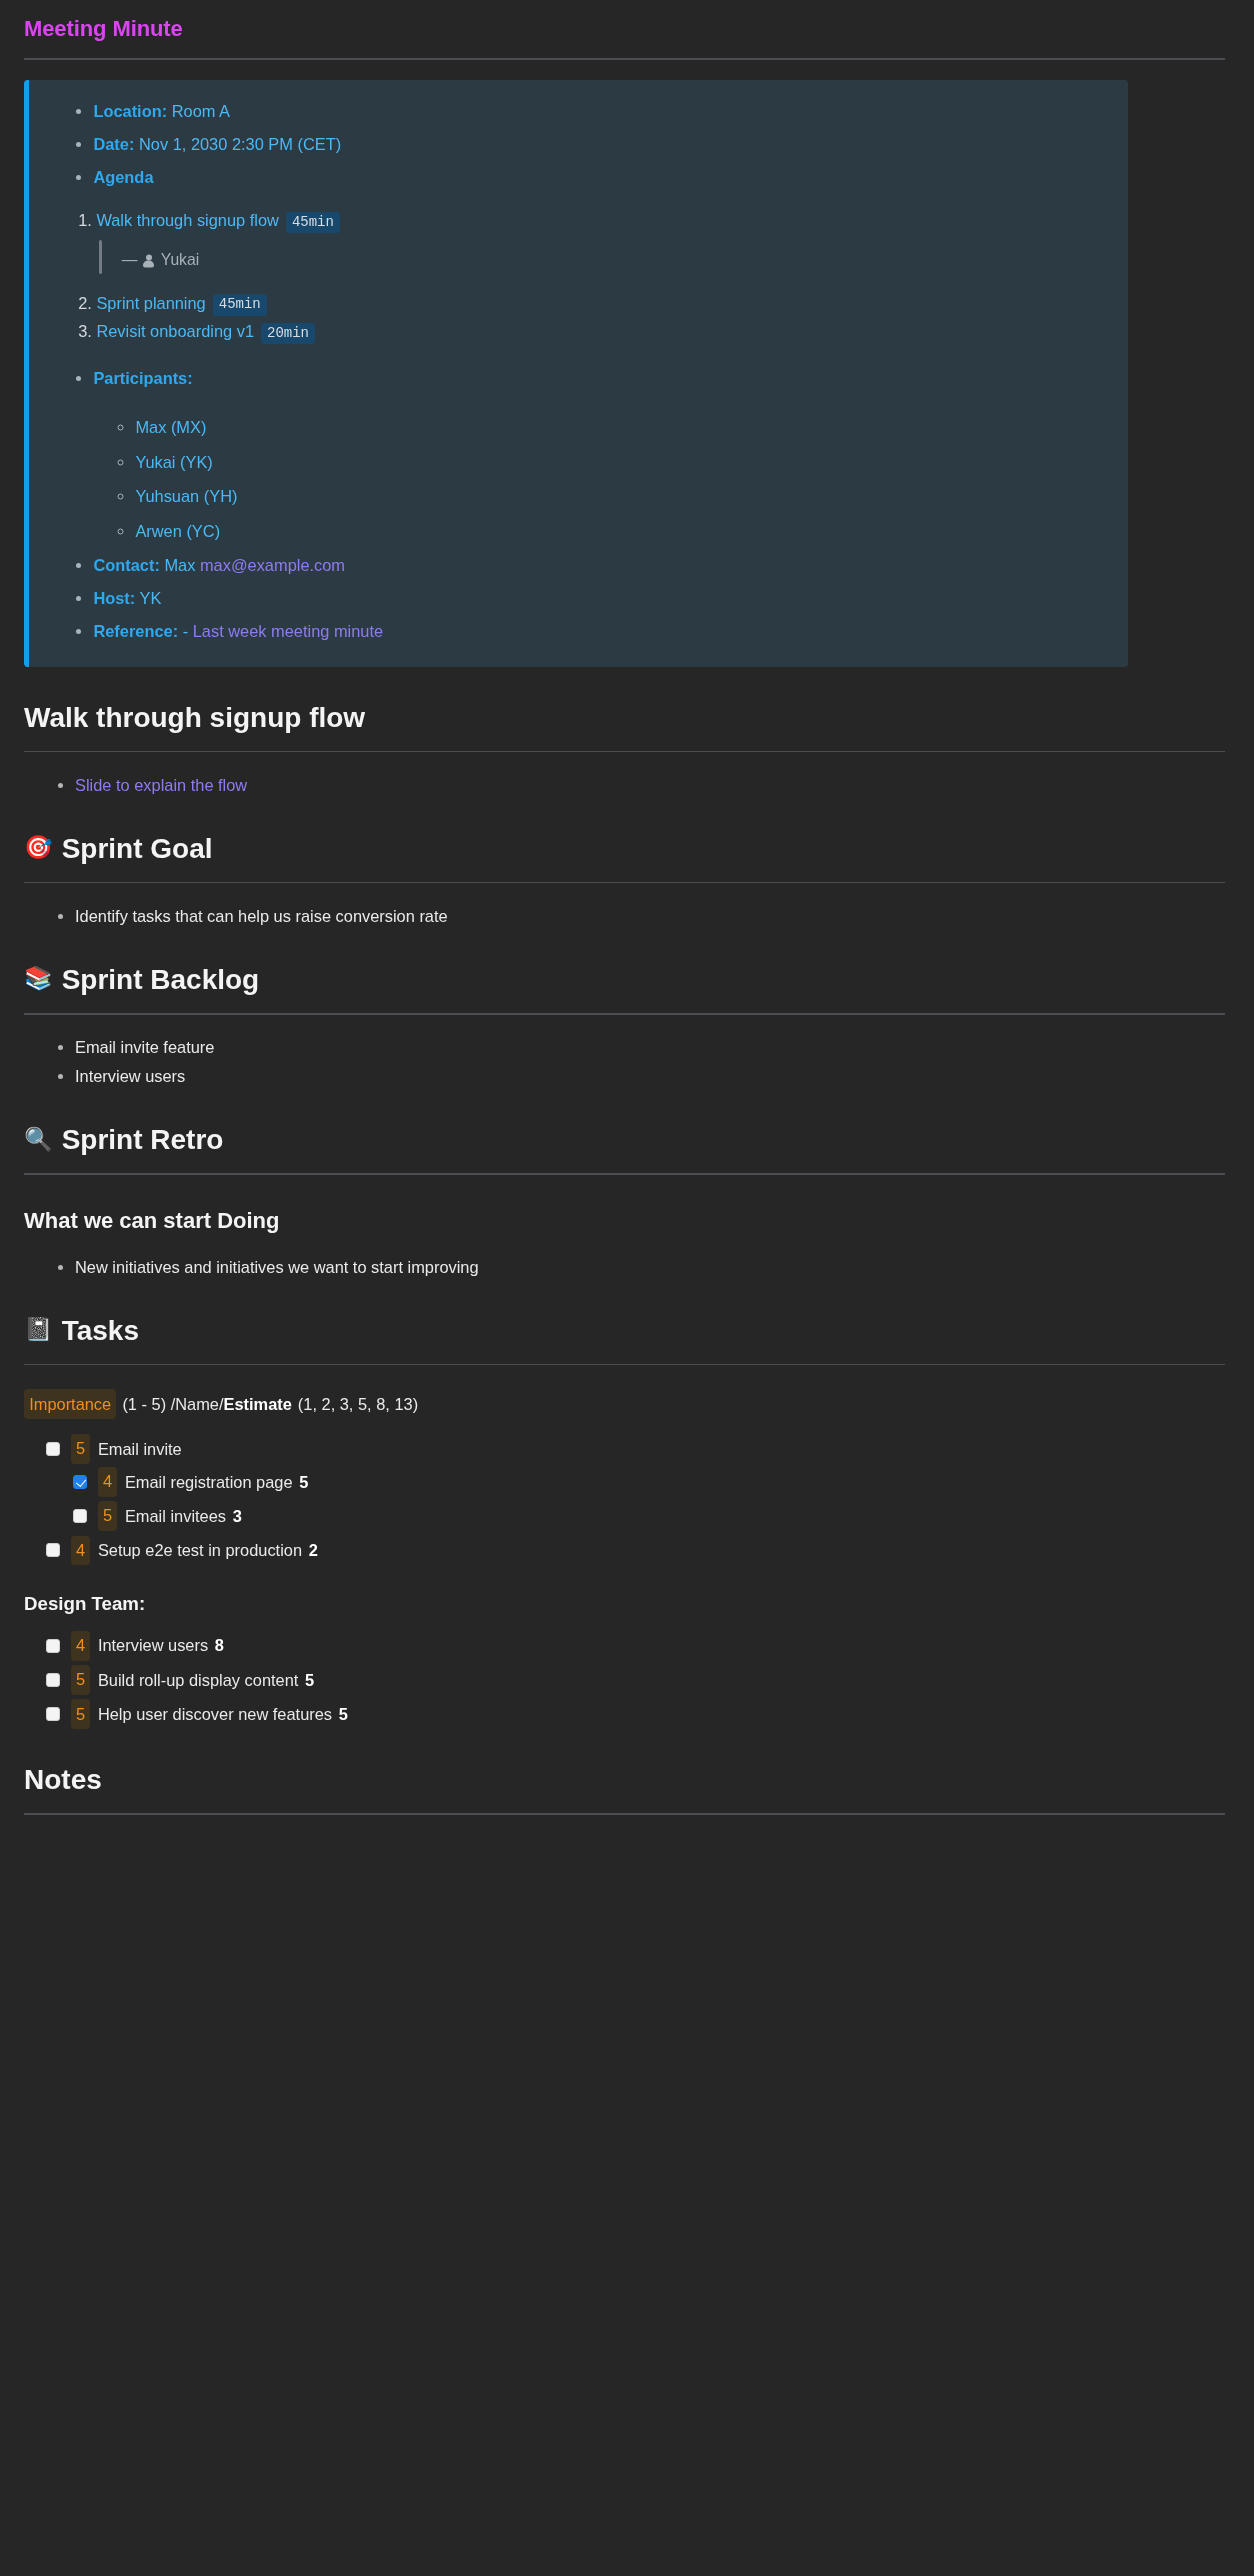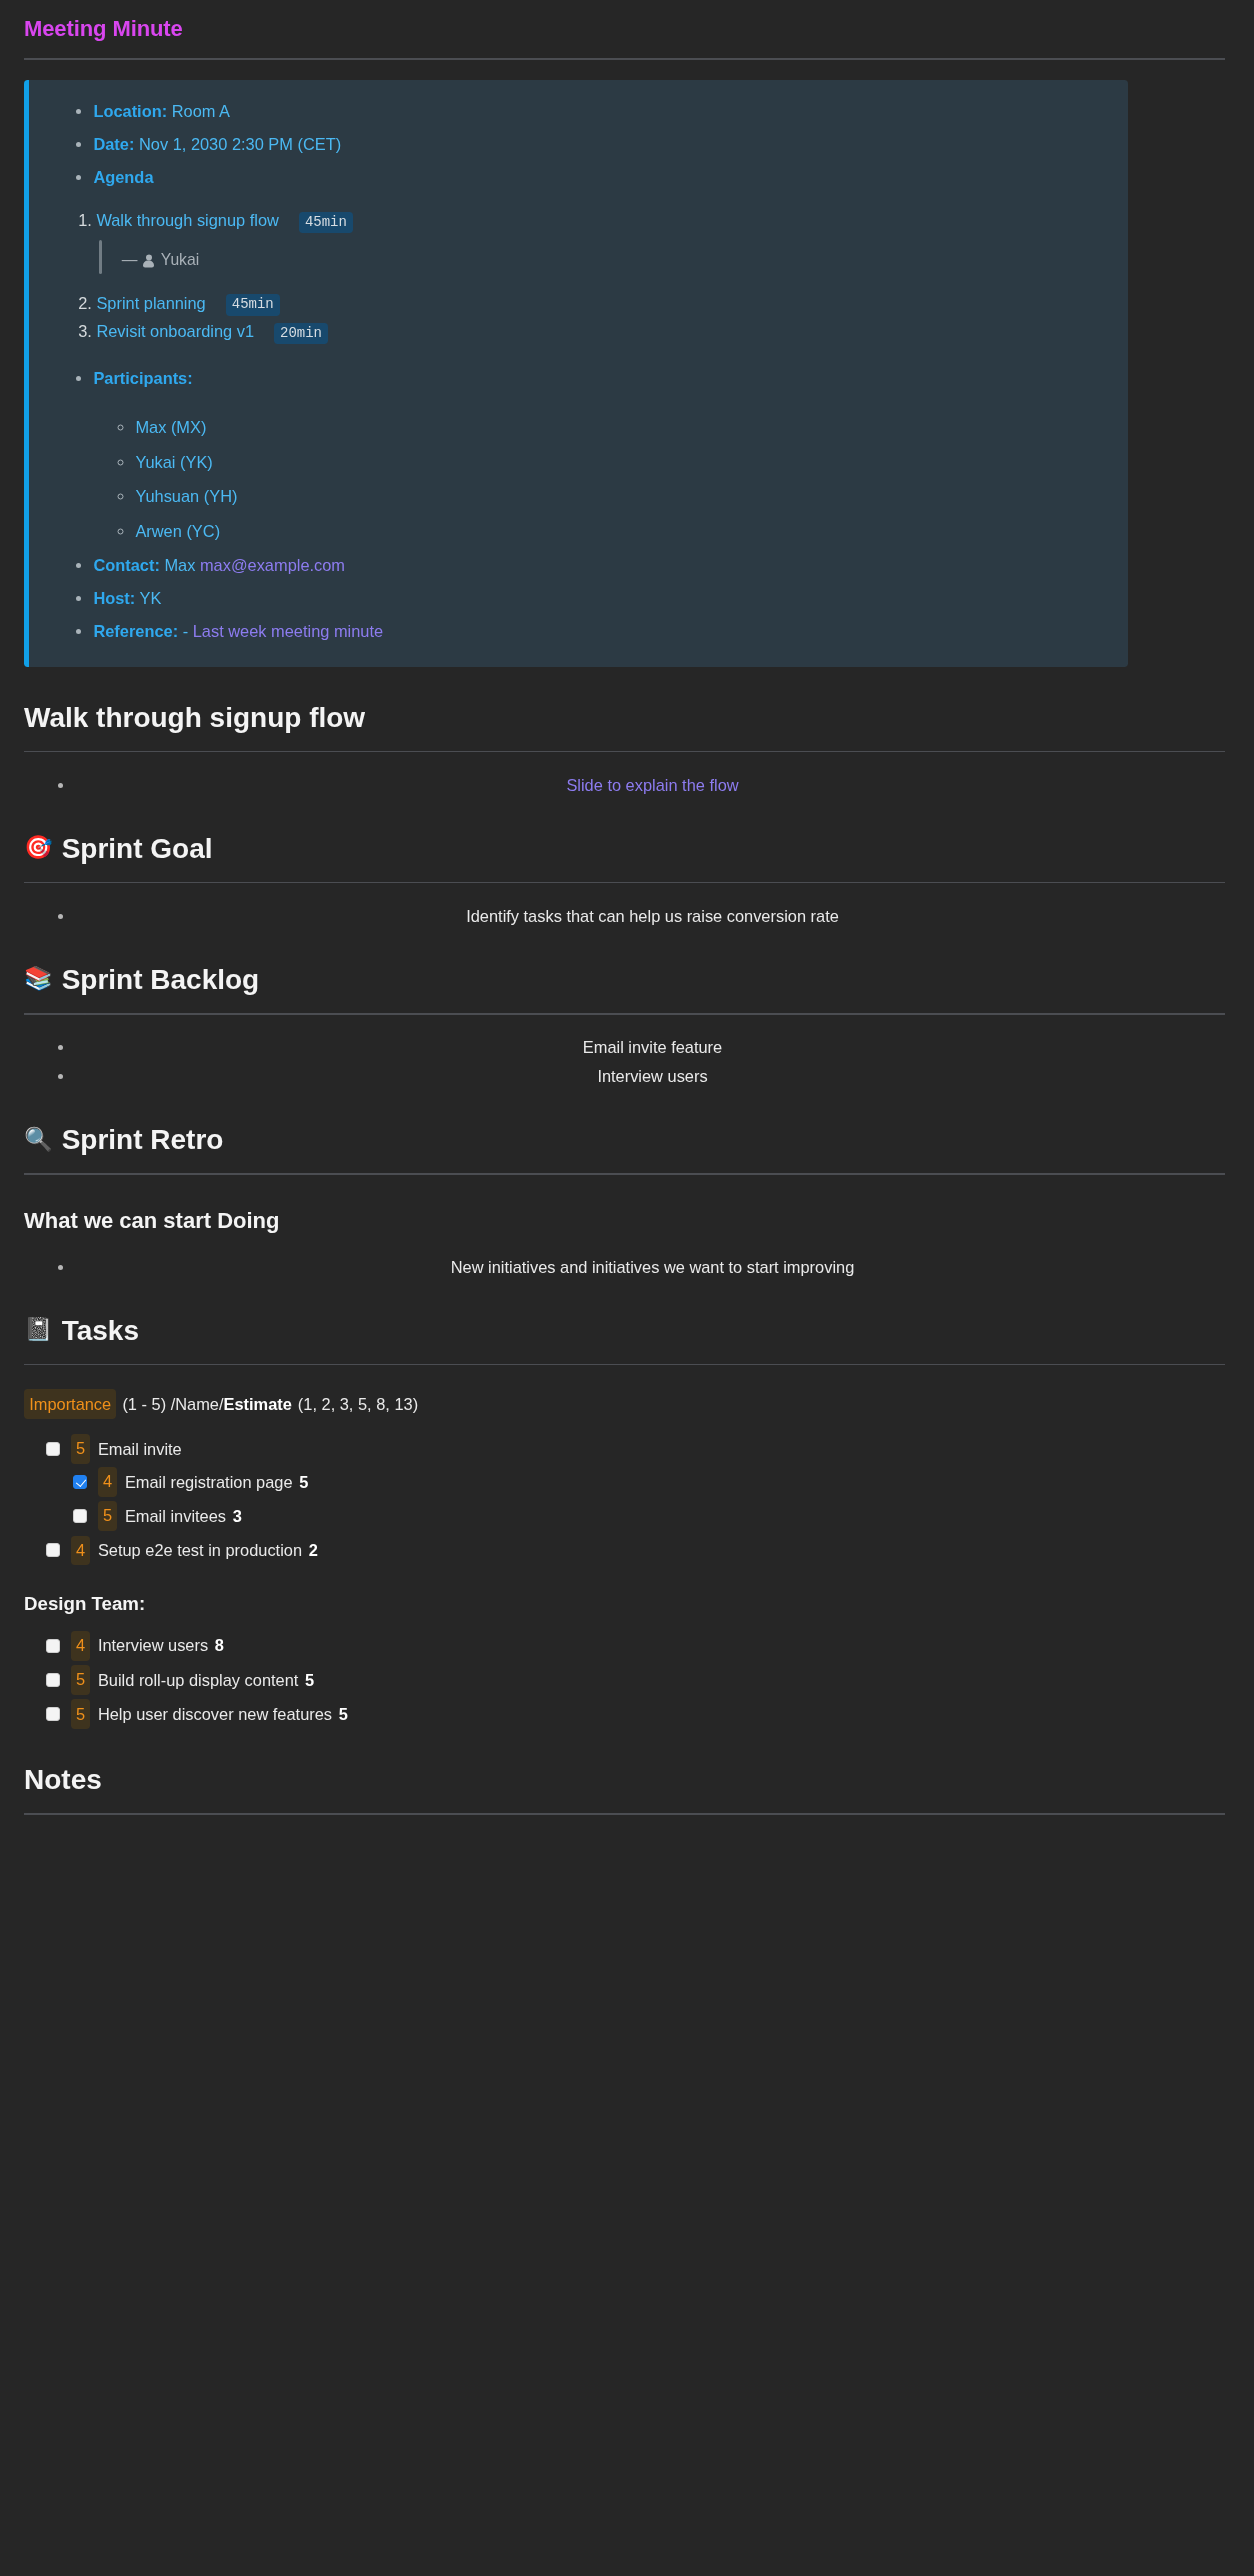--- a/index.html
+++ b/index.html
@@ -113,21 +113,21 @@
   .callout ul.sub li { margin-bottom: 9px; }
   .spacer-block { height: 13.5px; }
 
   .codebadge {
     font-family: "Liberation Mono", monospace;
     font-size: 14px;
     background: #18496d;
     color: #d7dde2;
     padding: 2.2px 6px 3px 6px;
     border-radius: 3.7px;
-    margin-left: 20px;
+    margin-left: 7px;
     letter-spacing: 0px;
     white-space: nowrap;
   }
 
   .quoteline {
     display: flex;
     align-items: stretch;
     margin: 6px 0 0 0;
     padding-left: 3px;
   }
@@ -157,21 +157,20 @@
   .person-ico::after {
     content: ""; position: absolute; left: 0.7px; top: 6.7px; width: 10.5px; height: 6.7px;
     border-radius: 5.2px 5.2px 2.2px 2.2px; background: #a9b1b8;
   }
 
   
   ul.body-list {
     margin: 19.4px 0 0 0;
     padding-left: 51px;
     list-style-type: disc;
-    text-align: center;
   }
   ul.body-list li {
     font-size: 16.4px;
     line-height: 1.6;
     color: #eaeaea;
     margin-bottom: 3px;
   }
   ul.body-list li::marker { color: #b6b6b6; }
   ul.body-list li.purple { color: #8d7cf0; }
 

